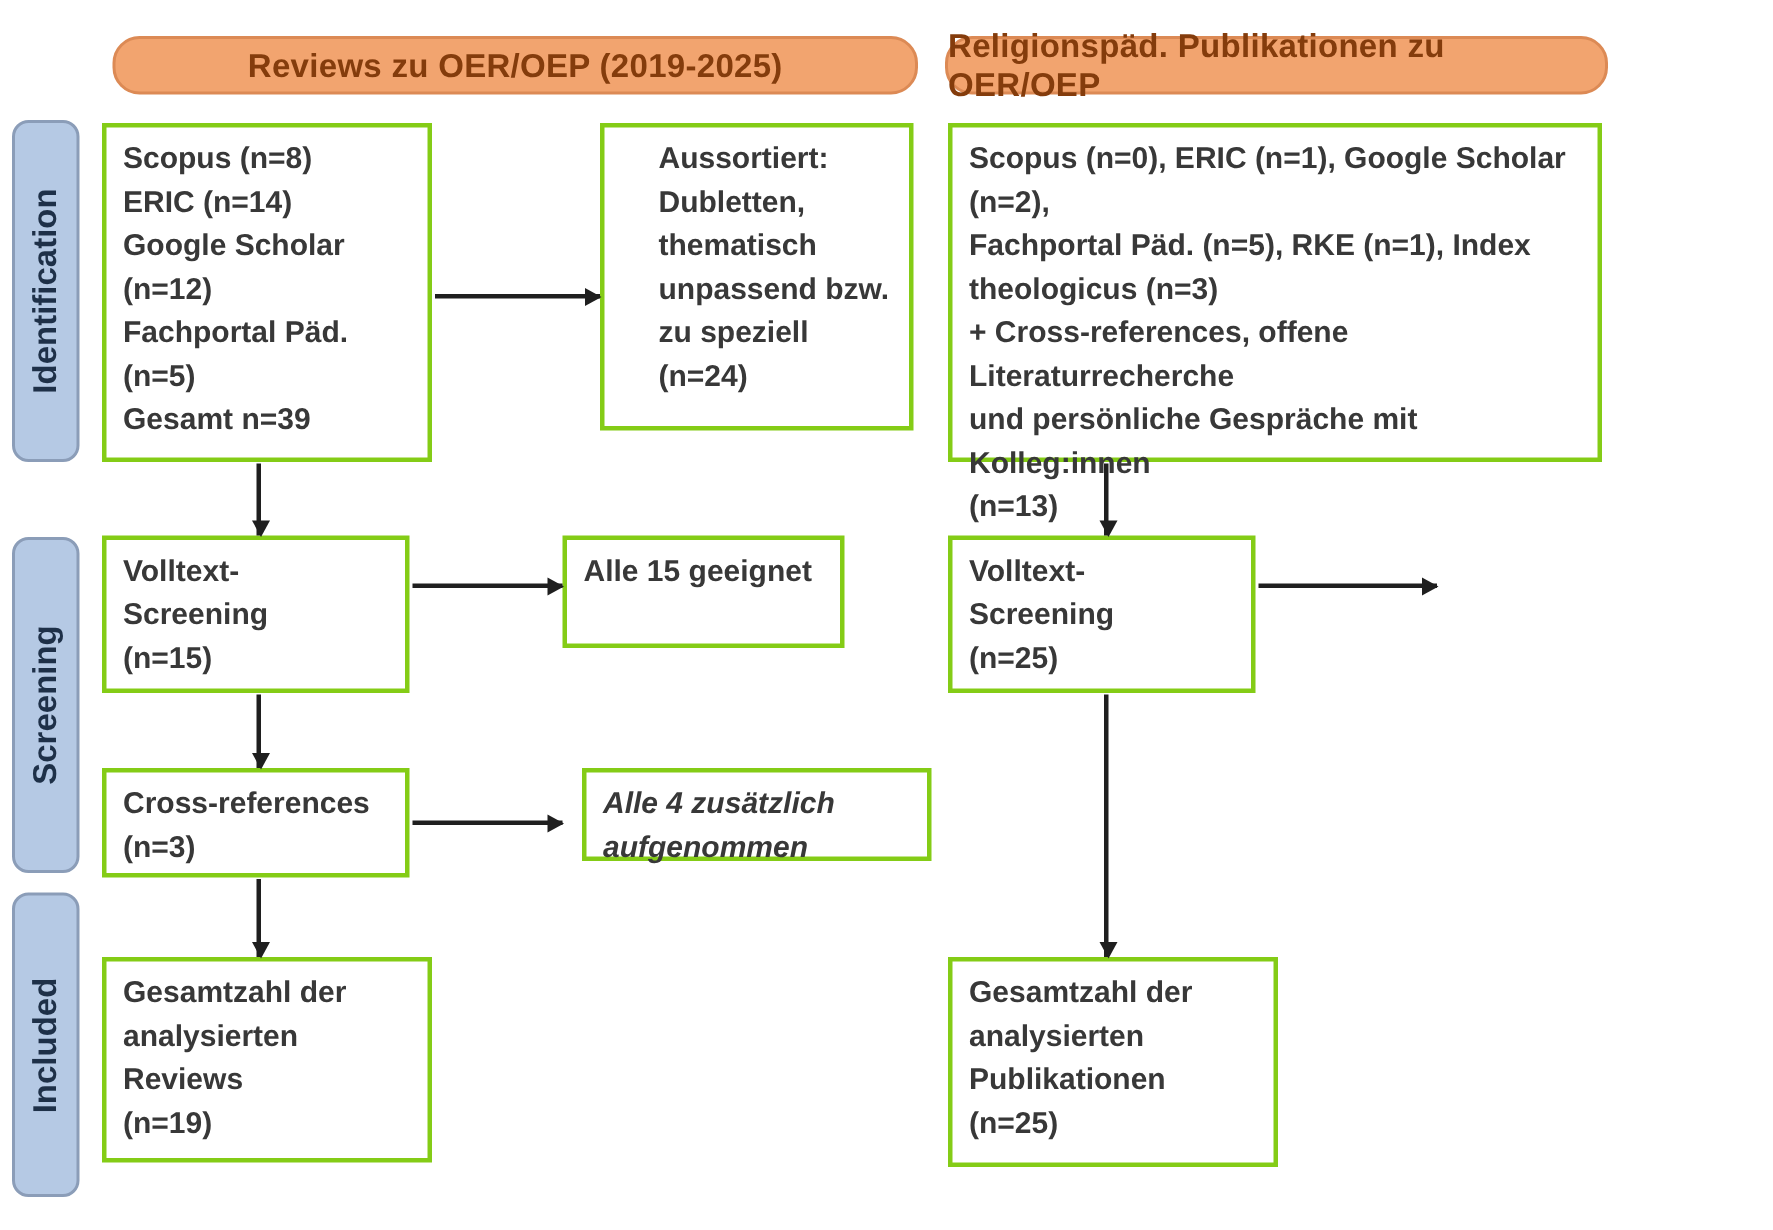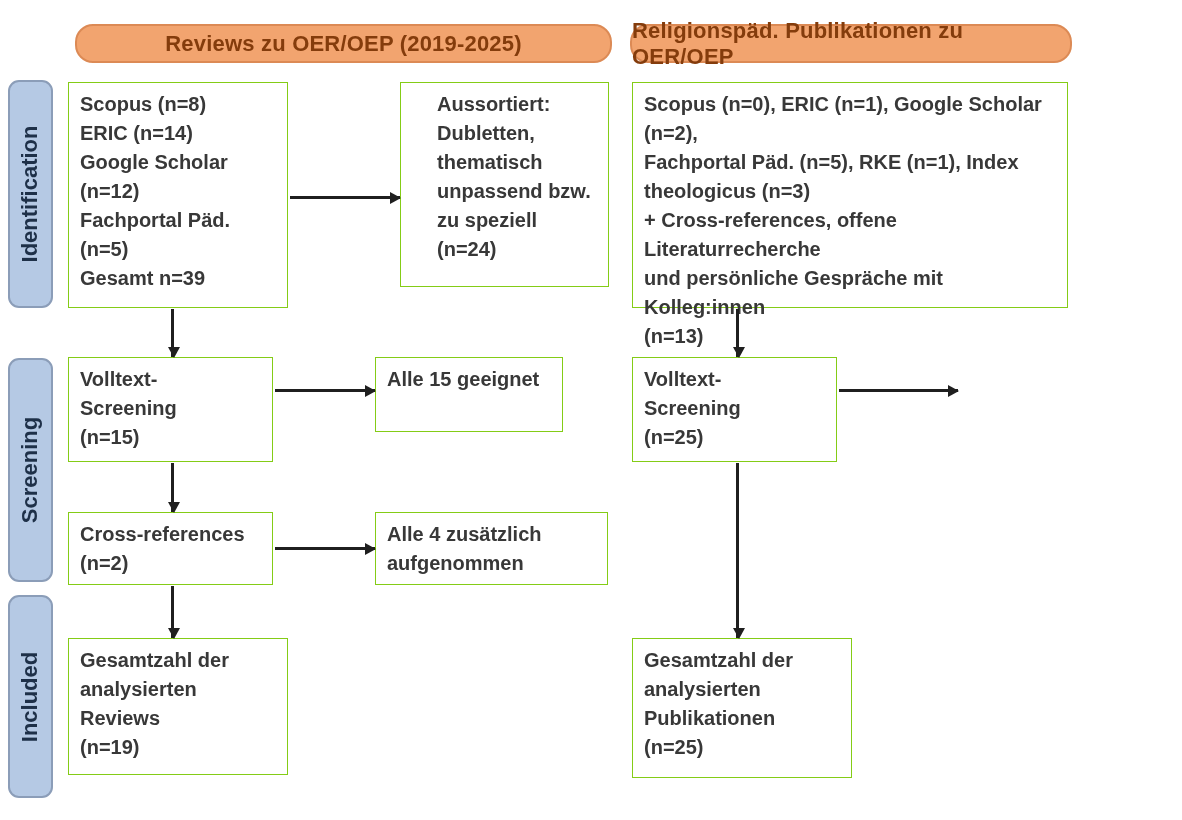--- a/index.html
+++ b/index.html
@@ -15,21 +15,21 @@
   }
   .rail{
     position:absolute;display:flex;align-items:center;justify-content:center;
     background:#B5C9E4;border:2px solid #8B9DB8;border-radius:11px;
   }
   .rail span{
     transform:rotate(-90deg);white-space:nowrap;
     color:#1E3048;font-size:22px;font-weight:bold;
   }
   .box{
-    position:absolute;background:#ffffff;border:1px solid #84cc16;
+    position:absolute;background:#ffffff;border:3px solid #84cc16;
     color:#383838;font-size:20px;font-weight:bold;line-height:29px;
     padding:7px 11px;white-space:pre-line;
   }
   .arrow-h{position:absolute;height:0;border-top:3px solid #1F1F1F;}
   .arrow-h::after{
     content:"";position:absolute;right:-1px;top:-7px;
     border-top:6px solid transparent;border-bottom:6px solid transparent;
     border-left:11px solid #1F1F1F;
   }
   .arrow-v{position:absolute;width:0;border-left:3px solid #1F1F1F;}
@@ -68,22 +68,22 @@
 Dubletten,
 thematisch
 unpassend bzw.
 zu speziell
 (n=24)</div>
   <div class="box" style="left:68px;top:357px;width:205px;height:105px;">Volltext-
 Screening
 (n=15)</div>
   <div class="box" style="left:375px;top:357px;width:188px;height:75px;">Alle 15 geeignet</div>
   <div class="box" style="left:68px;top:512px;width:205px;height:73px;">Cross-references
-(n=2)</div>
-  <div class="box" style="left:375px;top:512px;width:233px;height:73px;">Alle 4 zusätzlich
+(n=3)</div>
+  <div class="box" style="left:388px;top:512px;width:233px;height:62px;font-style:italic;">Alle 4 zusätzlich
 aufgenommen</div>
   <div class="box" style="left:68px;top:638px;width:220px;height:137px;">Gesamtzahl der
 analysierten
 Reviews
 (n=19)</div>
 
   <div class="box" style="left:632px;top:82px;width:436px;height:226px;">Scopus (n=0), ERIC (n=1), Google Scholar (n=2),
 Fachportal Päd. (n=5), RKE (n=1), Index
 theologicus (n=3)
 + Cross-references, offene Literaturrecherche

